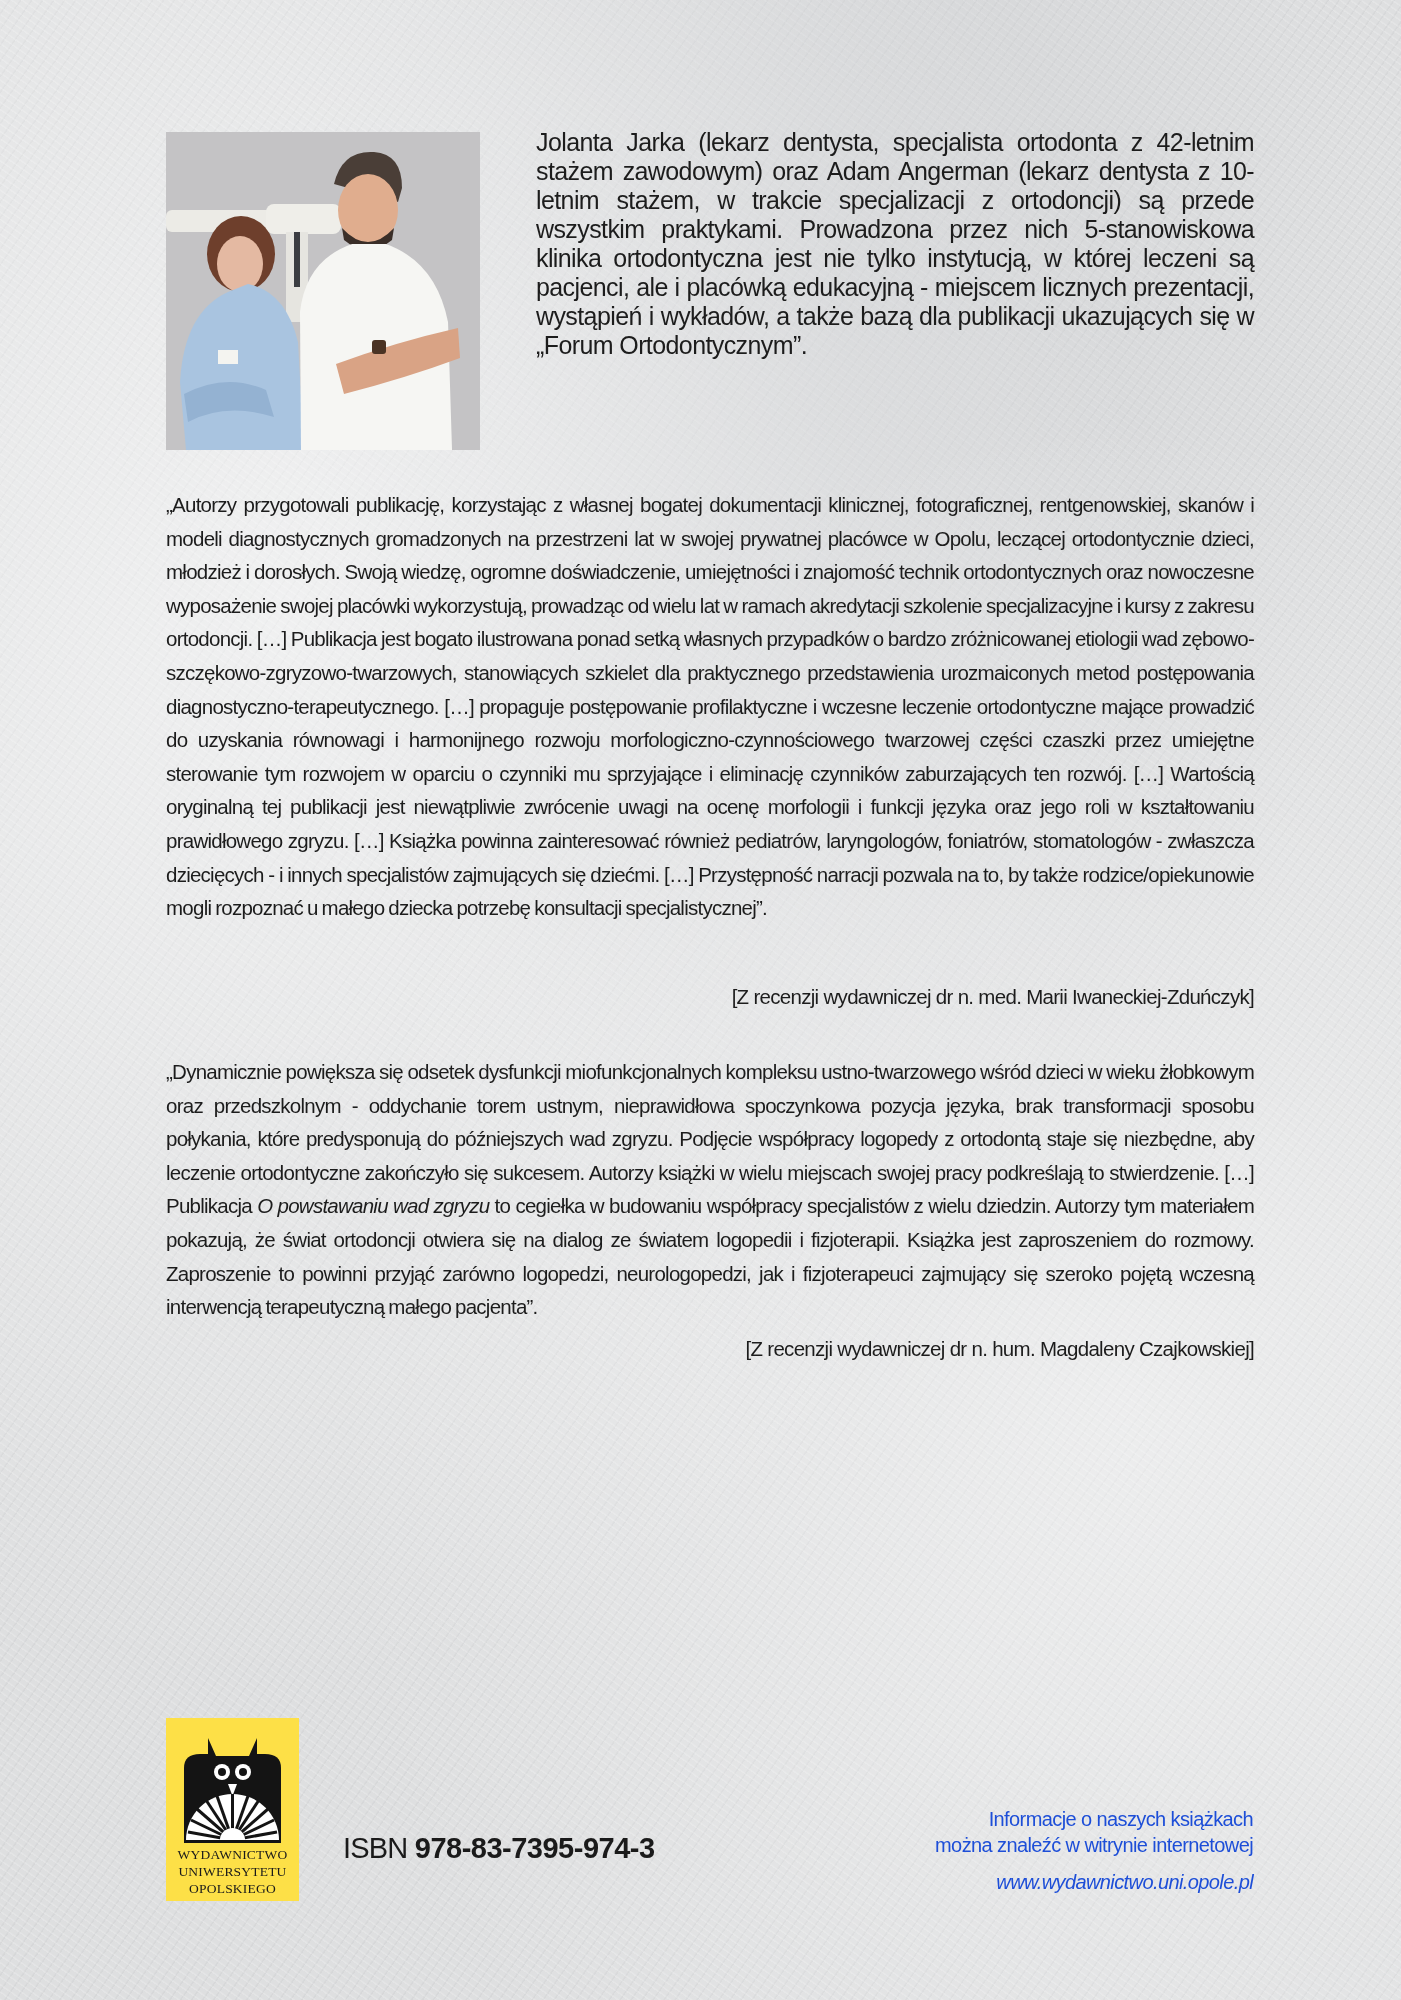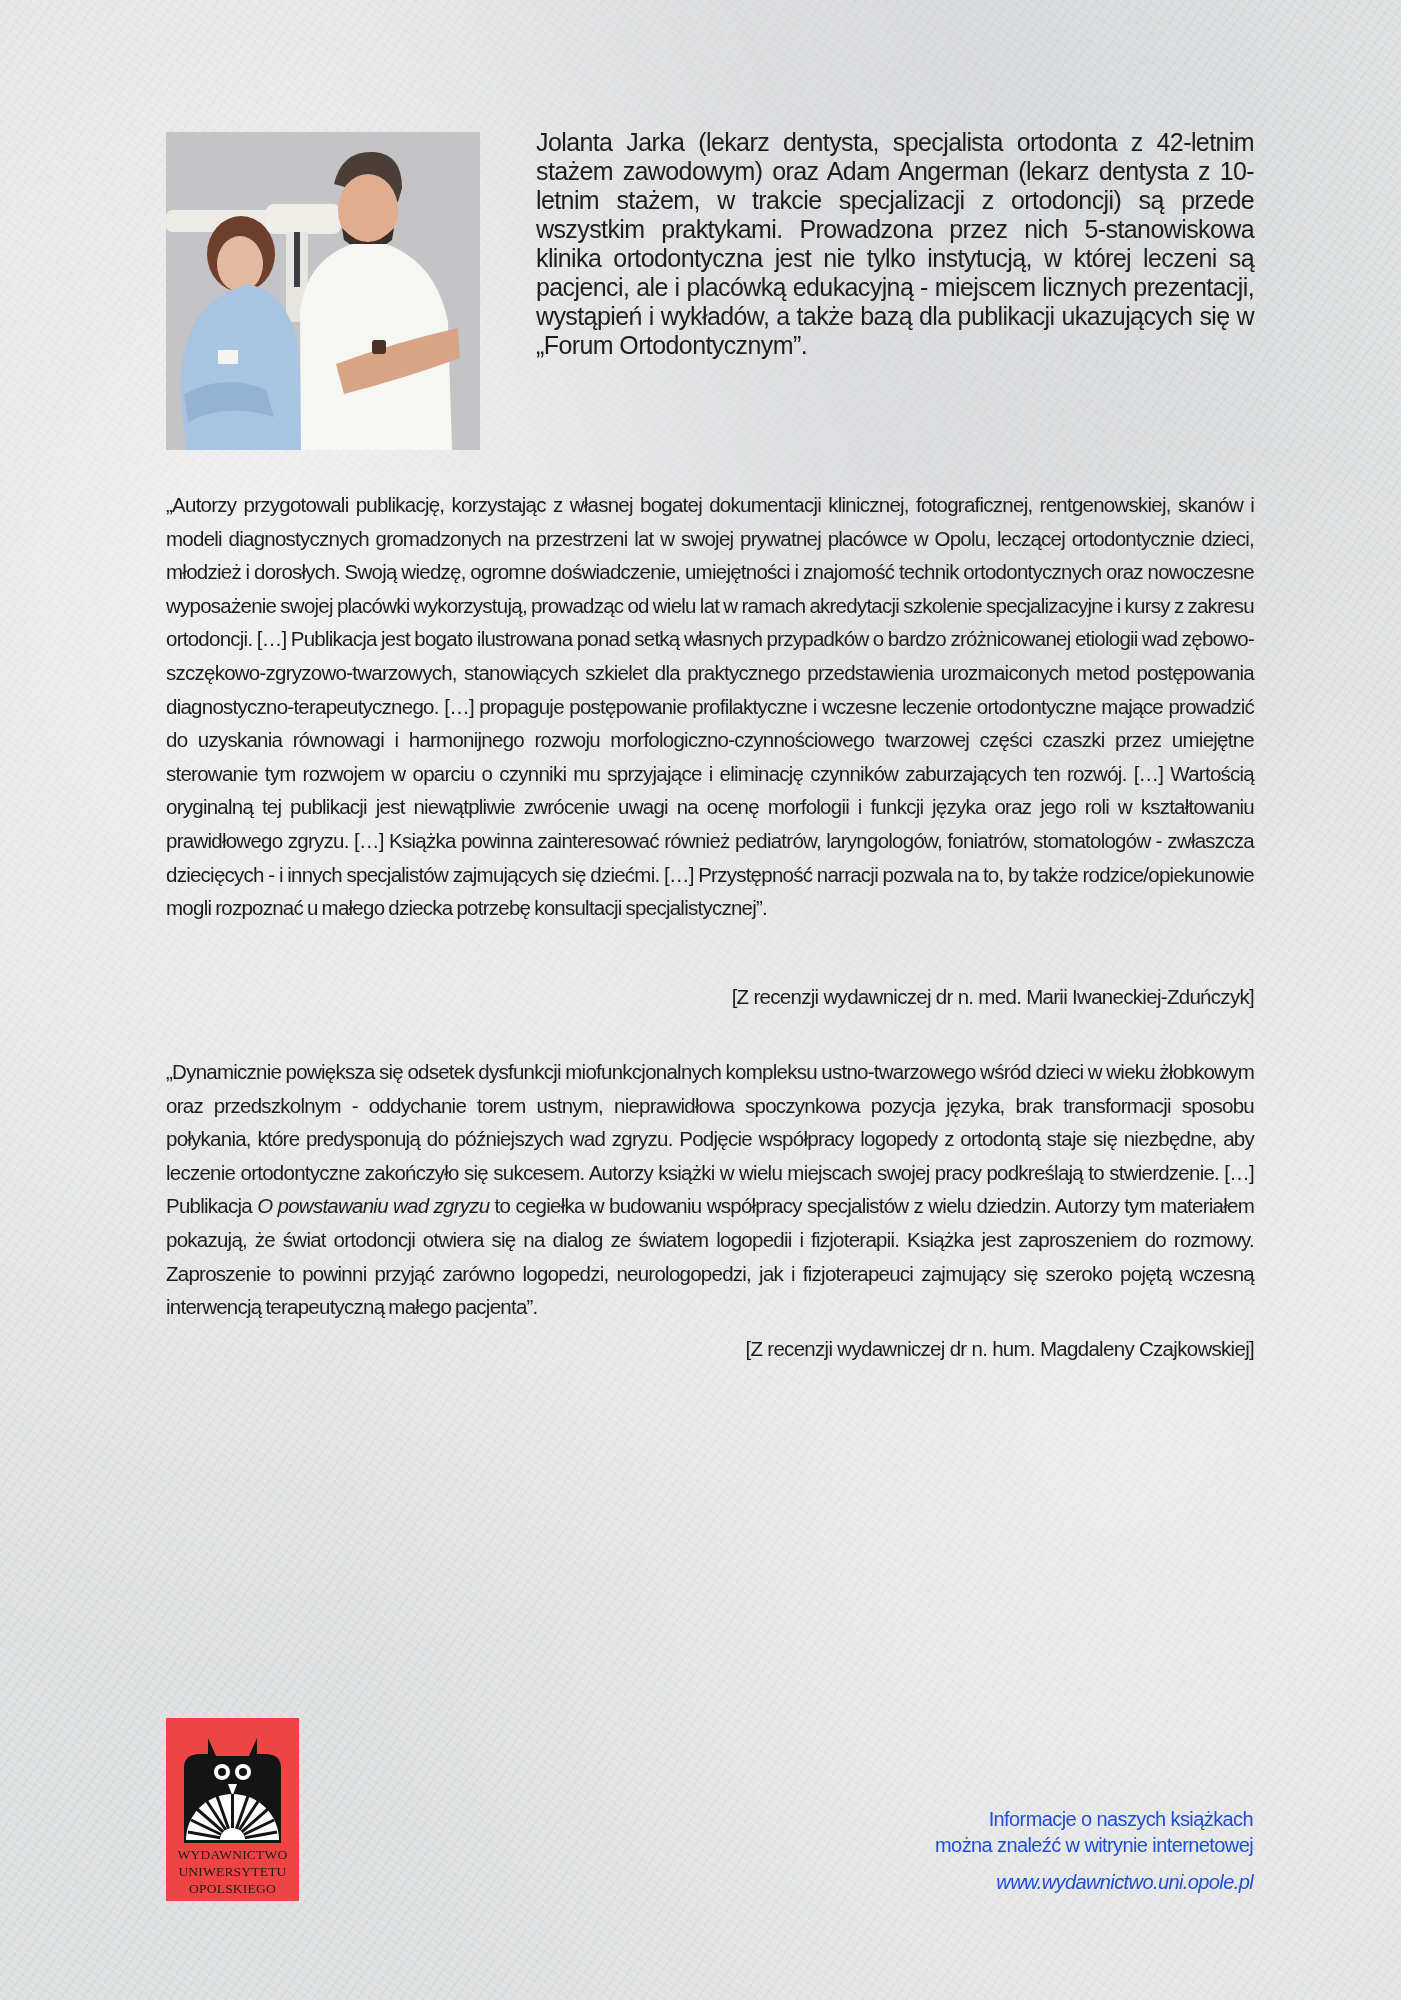--- a/index.html
+++ b/index.html
@@ -44,21 +44,21 @@
     position:absolute; right:147px; font-size:20.5px; letter-spacing:-0.7px;
     text-align:left;
   }
   .src1 { top:985px; }
   .src2 { top:1337px; }
   .ital { font-style:italic; }
 
   
   .logo {
     position:absolute; left:166px; top:1718px; width:133px; height:183px;
-    background:#ef4444;
+    background:#fde047;
   }
   .logo svg { position:absolute; left:12px; top:10px; width:109px; height:118px; }
   .logo-text {
     position:absolute; left:0; top:128px; width:133px; text-align:center;
     font-family:"Liberation Serif","DejaVu Serif", serif;
     font-size:13.5px; line-height:17px; color:#1a1a1a; letter-spacing:0.2px;
   }
   .logo-text div { white-space:nowrap; }
 
   .isbn {
@@ -146,19 +146,20 @@
     <rect x="6" y="112" width="97" height="3" fill="#141414"></rect>
   </svg>
   <div class="logo-text">
     <div>WYDAWNICTWO</div>
     <div>UNIWERSYTETU</div>
     <div>OPOLSKIEGO</div>
   </div>
 </div>
 
 <div class="isbn">
+  <div><span>ISBN</span> <b>978-83-7395-974-3</b></div>
 </div>
 
 <div class="info">
   <div>Informacje o naszych książkach</div>
   <div>można znaleźć w witrynie internetowej</div>
   <div class="url">www.wydawnictwo.uni.opole.pl</div>
 </div>
 
 </body></html>

